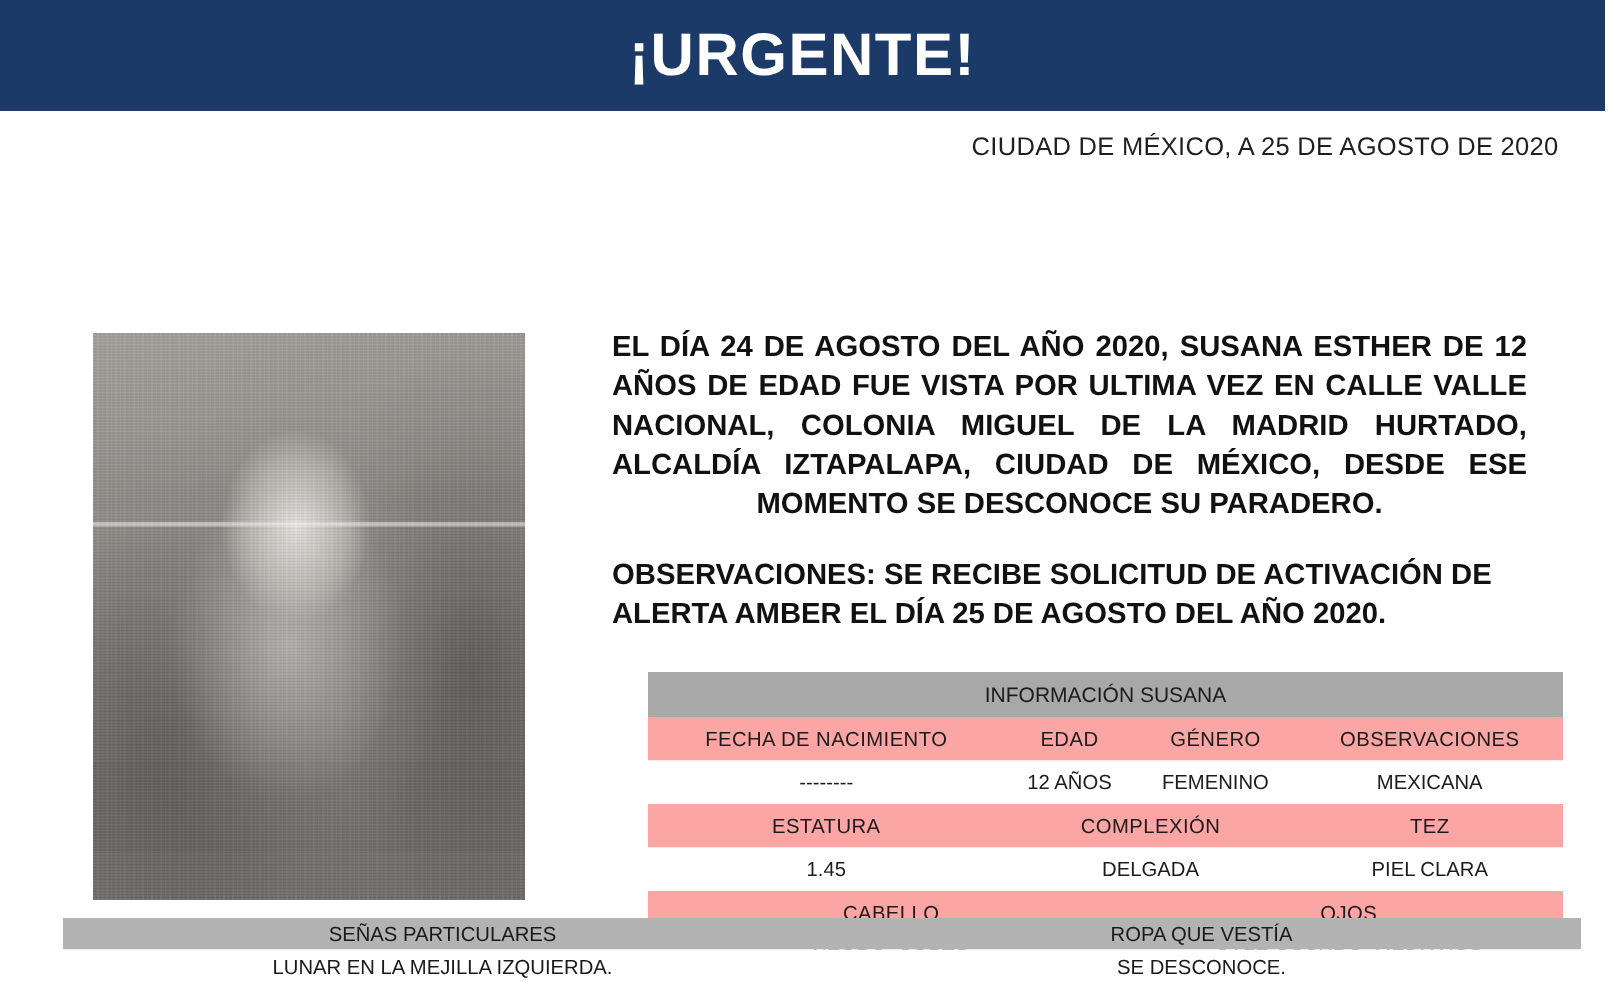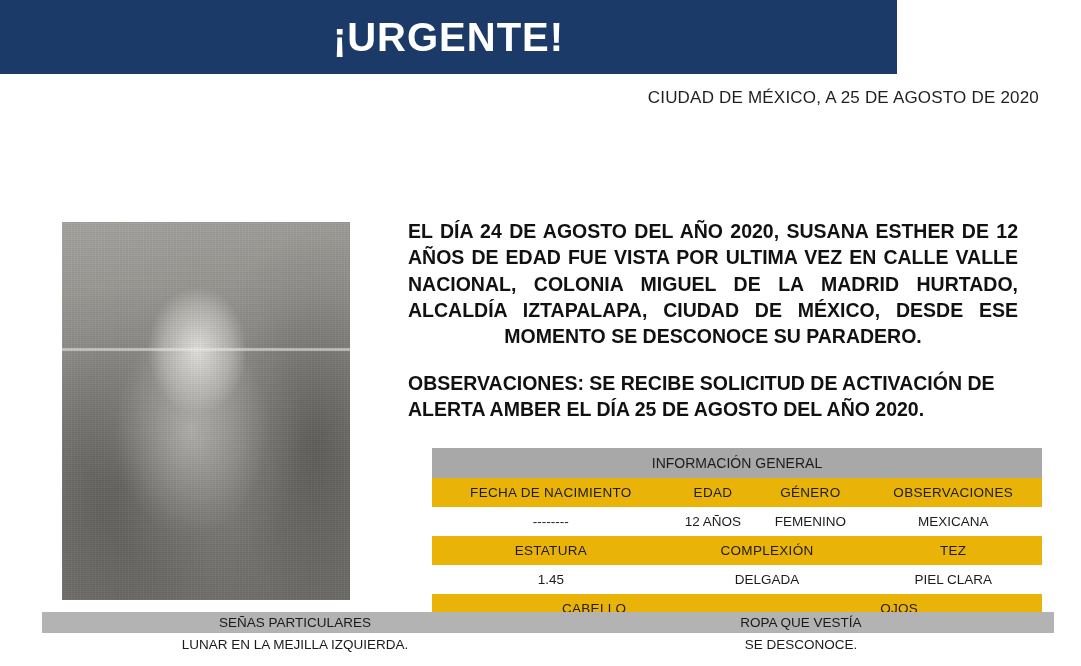--- a/index.html
+++ b/index.html
@@ -19,21 +19,21 @@
     width: 1081px;
     height: 666px;
     background: #ffffff;
   }
 
   
   .banner {
     position: absolute;
     left: 0;
     top: 0;
-    width: 897px;
+    width: 1070px;
     height: 74px;
     background: #1b3a68;
     display: flex;
     align-items: center;
     justify-content: center;
   }
   .banner-text {
     color: #ffffff;
     font-size: 40px;
     font-weight: bold;
@@ -139,21 +139,21 @@
     border-collapse: collapse;
     font-size: 13.5px;
     color: #1c1c1c;
   }
   .info-table td {
     text-align: center;
     padding: 4px 2px;
     border: 0;
   }
   .row-head td {
-    background: #eab308;
+    background: #fca5a5;
     font-size: 13.5px;
     letter-spacing: 0.3px;
     height: 21px;
   }
   .row-val td {
     background: #ffffff;
     height: 21px;
   }
   .title-row td {
     background: #a8a8a8;
@@ -210,21 +210,21 @@
   </div>
 
   <div class="body-text">
     <p>EL DÍA 24 DE AGOSTO DEL AÑO 2020, SUSANA ESTHER DE 12 AÑOS DE EDAD FUE VISTA POR ULTIMA VEZ EN CALLE VALLE NACIONAL, COLONIA MIGUEL DE LA MADRID HURTADO, ALCALDÍA IZTAPALAPA, CIUDAD DE MÉXICO, DESDE ESE MOMENTO SE DESCONOCE SU PARADERO.</p>
     <p class="obs">OBSERVACIONES: SE RECIBE SOLICITUD DE ACTIVACIÓN DE ALERTA AMBER EL DÍA 25 DE AGOSTO DEL AÑO 2020.</p>
   </div>
 
   <table class="info-table">
     <tbody>
       <tr class="title-row">
-        <td colspan="4">INFORMACIÓN GENERAL</td>
+        <td colspan="4">INFORMACIÓN SUSANA</td>
       </tr>
       <tr class="row-head">
         <td>FECHA DE NACIMIENTO</td>
         <td>EDAD</td>
         <td>GÉNERO</td>
         <td>OBSERVACIONES</td>
       </tr>
       <tr class="row-val">
         <td>--------</td>
         <td>12 AÑOS</td>

